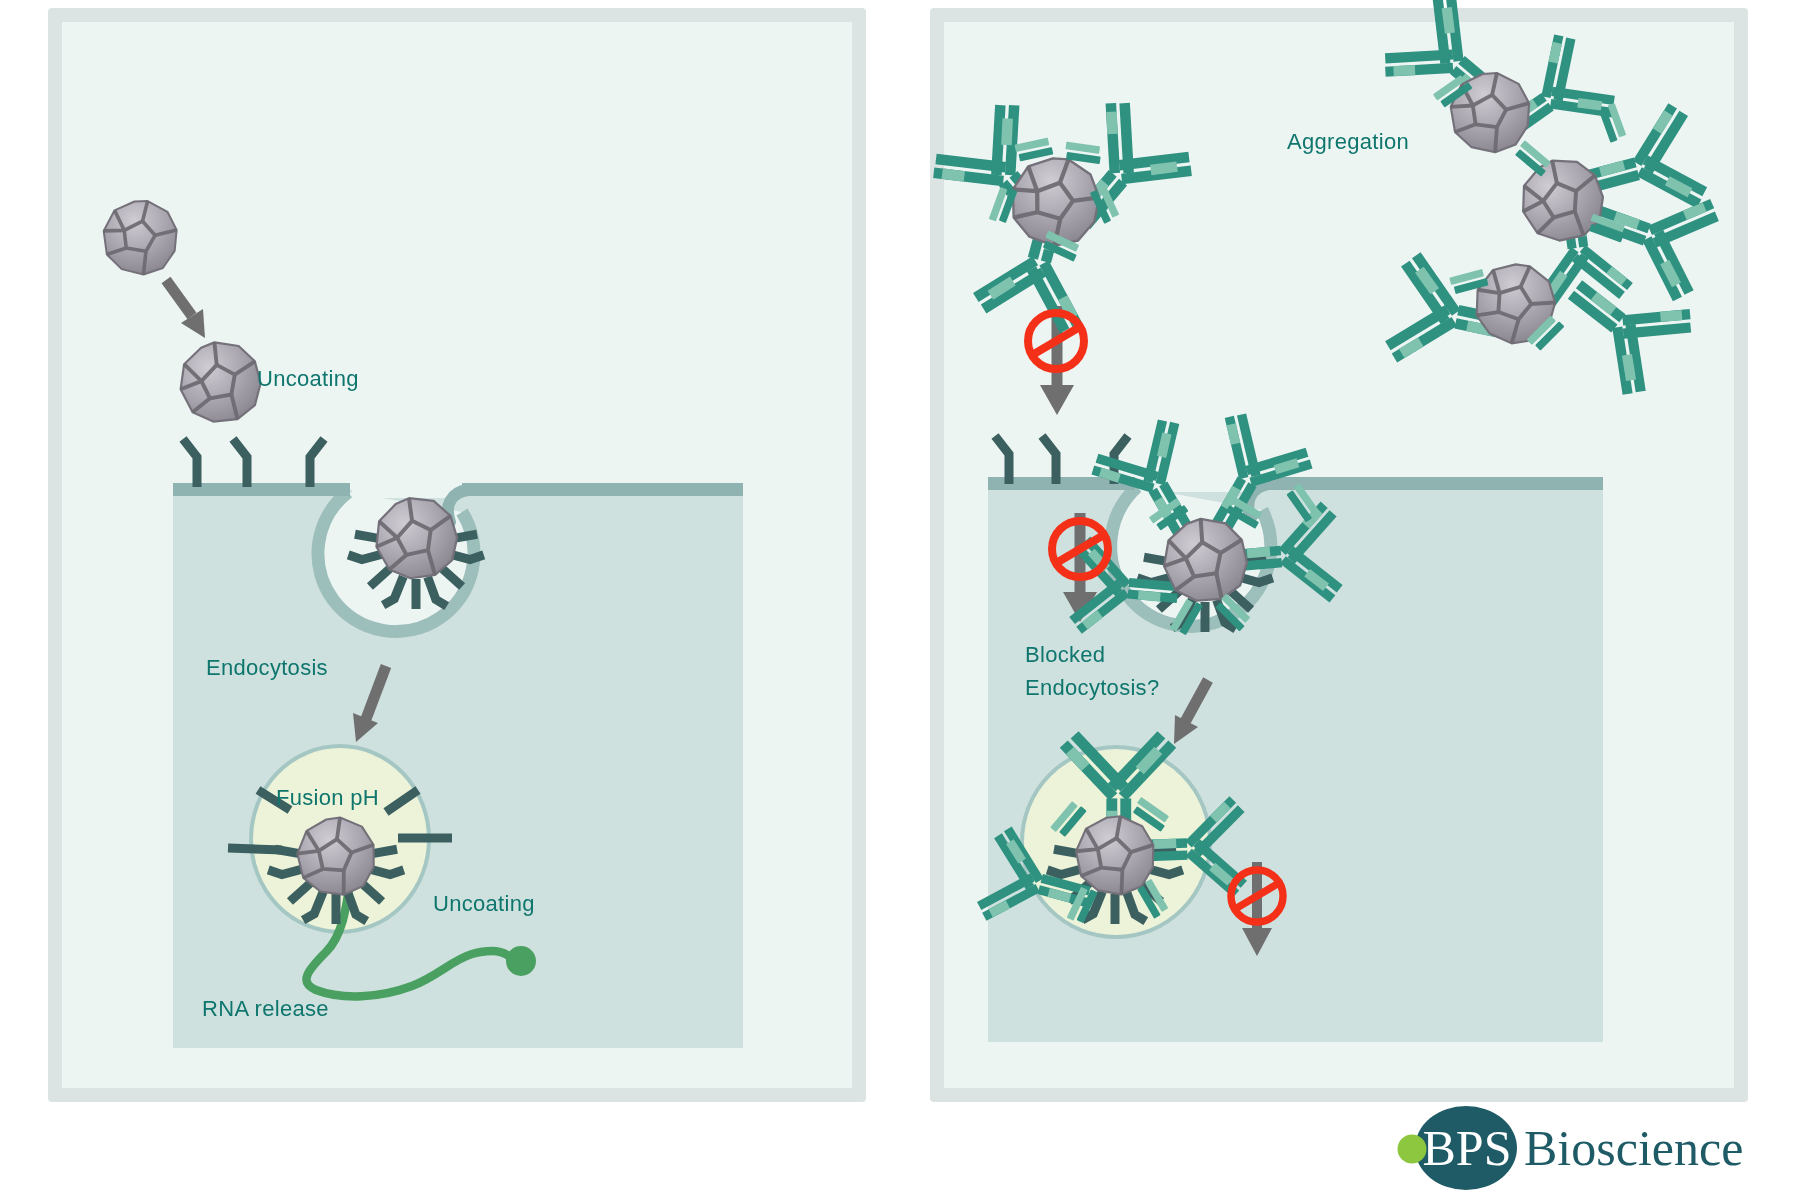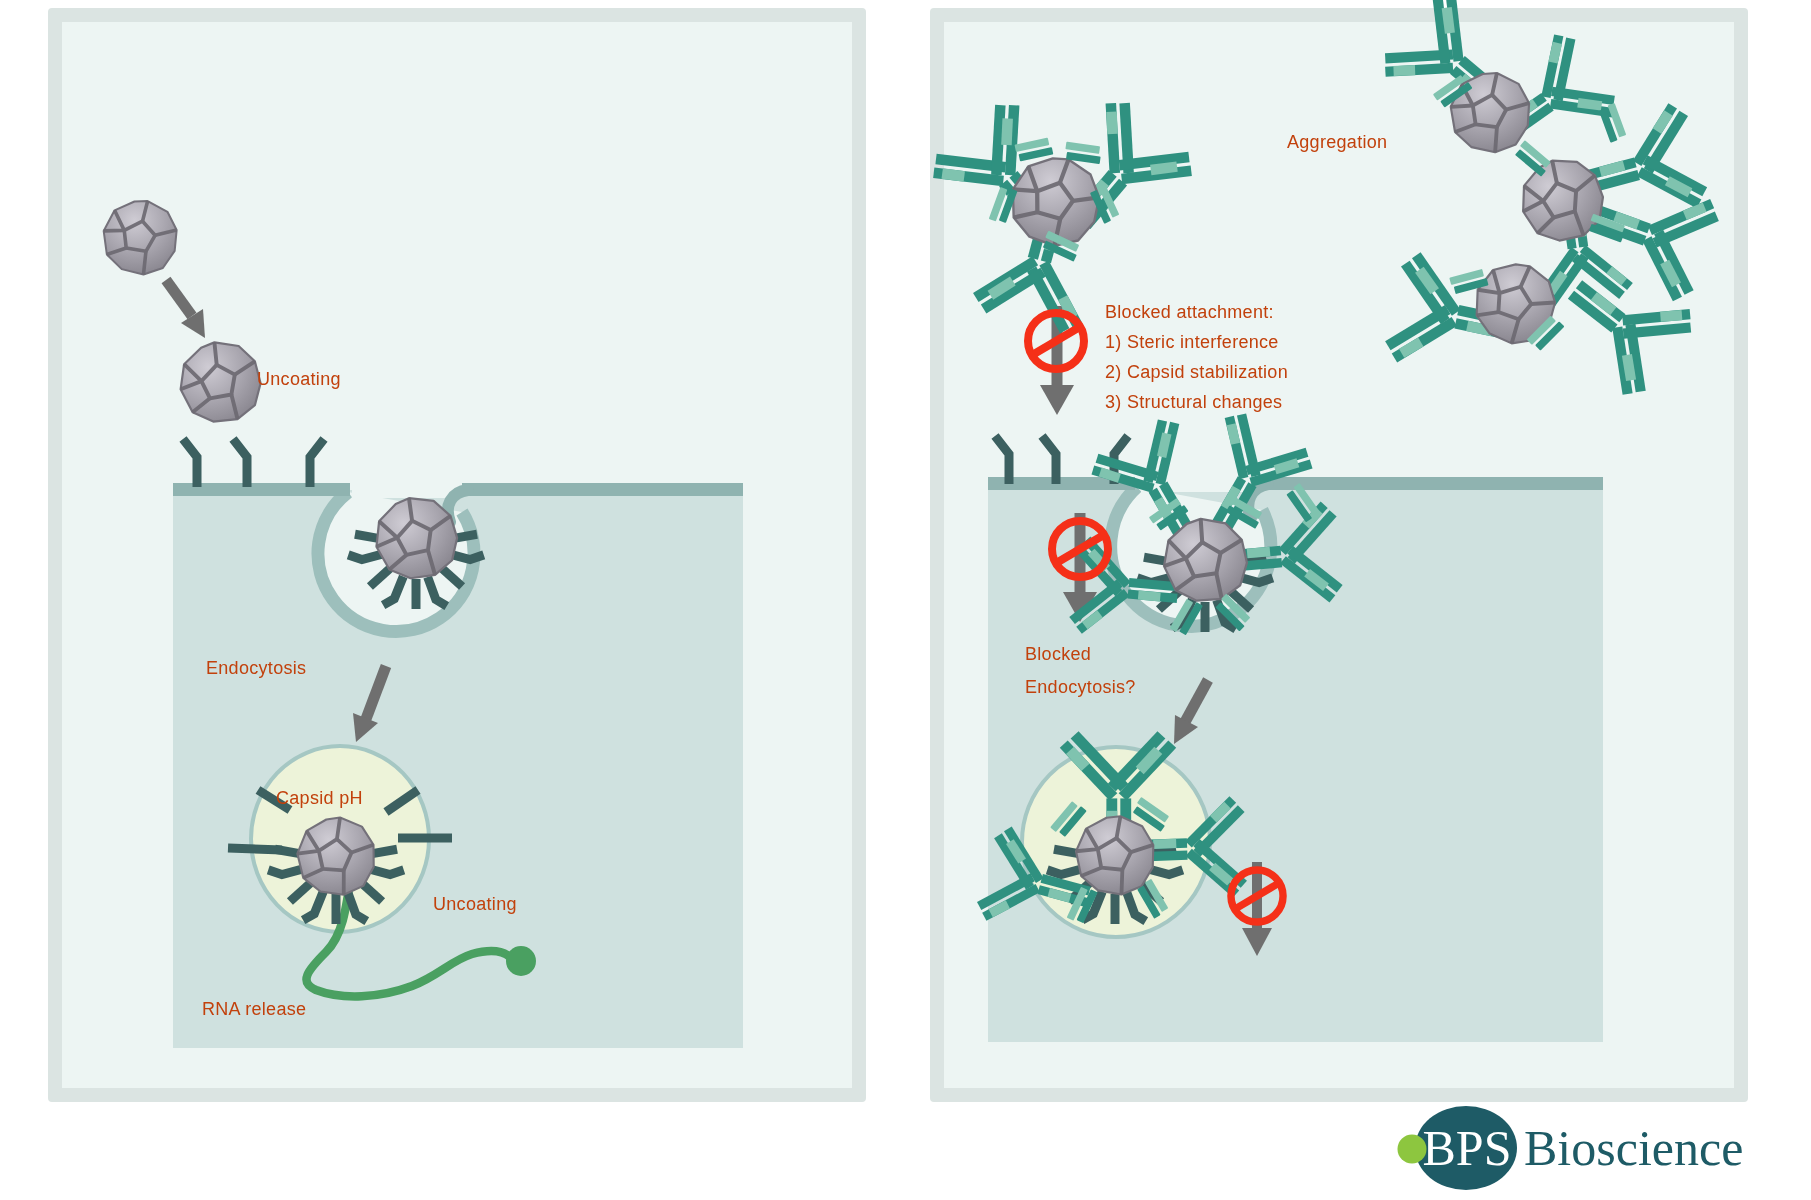--- a/index.html
+++ b/index.html
@@ -3,21 +3,21 @@
 <meta charset="utf-8">
 <style>
   html,body{margin:0;padding:0;background:#ffffff;}
   .stage{position:relative;width:1811px;height:1200px;background:#ffffff;overflow:hidden;
          font-family:"Liberation Sans",sans-serif;}
   .panel{position:absolute;top:8px;width:818px;height:1094px;background:#edf5f3;
          border:14px solid #dbe4e2;border-radius:4px;box-sizing:border-box;}
   #panel-left{left:48px;}
   #panel-right{left:930px;}
   svg.gfx{position:absolute;left:0;top:0;}
-  .lbl{position:absolute;font-size:18px;line-height:30px;color:#c2410c;
+  .lbl{position:absolute;font-size:22px;line-height:30px;color:#0f766e;
        letter-spacing:.3px;white-space:nowrap;}
   .lbl div{white-space:nowrap;}
 </style>
 </head>
 <body>
 
 <div class="stage">
 
   <div class="panel" id="panel-left"></div>
   <div class="panel" id="panel-right"></div>
@@ -227,32 +227,26 @@
     <g>
       <ellipse cx="1466" cy="1148" rx="51" ry="42" fill="#1e5b66"></ellipse>
       <circle cx="1412" cy="1149" r="14.5" fill="#8dc63f"></circle>
       <text x="1467" y="1165" text-anchor="middle" font-family="Liberation Serif,serif" font-size="50" fill="#ffffff">BPS</text>
       <text x="1524" y="1165" font-family="Liberation Serif,serif" font-size="50" fill="#1e5b66">Bioscience</text>
     </g>
   </svg>
 
   <div class="lbl" style="left:257px;top:364px">Uncoating</div>
   <div class="lbl" style="left:206px;top:653px">Endocytosis</div>
-  <div class="lbl" style="left:276px;top:783px">Capsid pH</div>
+  <div class="lbl" style="left:276px;top:783px">Fusion pH</div>
   <div class="lbl" style="left:433px;top:889px">Uncoating</div>
   <div class="lbl" style="left:202px;top:994px">RNA release</div>
 
   <div class="lbl" style="left:1287px;top:127px">Aggregation</div>
 
-  <div class="lbl" style="left:1105px;top:297px">
-    <div>Blocked attachment:</div>
-    <div>1) Steric interference</div>
-    <div>2) Capsid stabilization</div>
-    <div>3) Structural changes</div>
-  </div>
 
   <div class="lbl" style="left:1025px;top:638px;line-height:33px">
     <div>Blocked</div>
     <div>Endocytosis?</div>
   </div>
 
 
 </div>
 
 </body></html>

